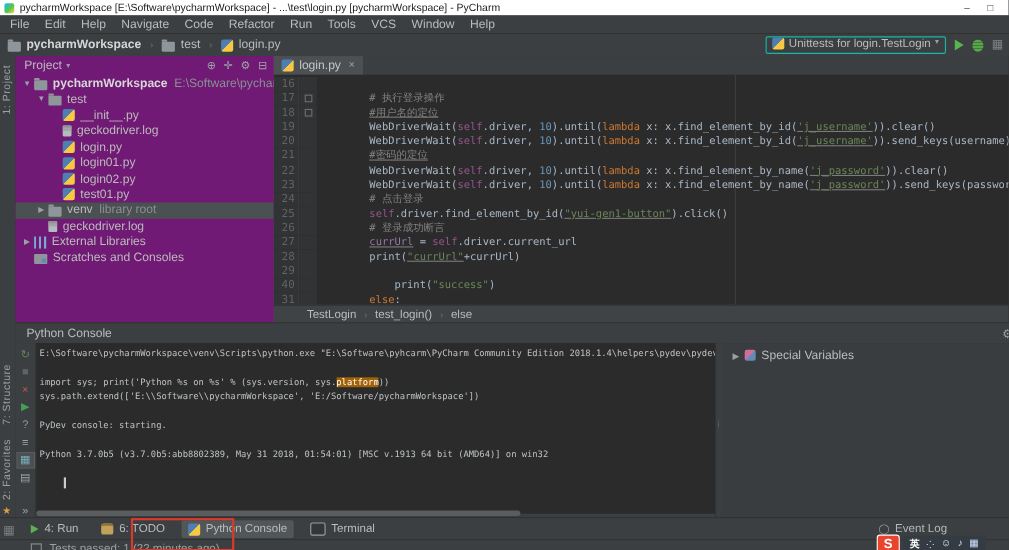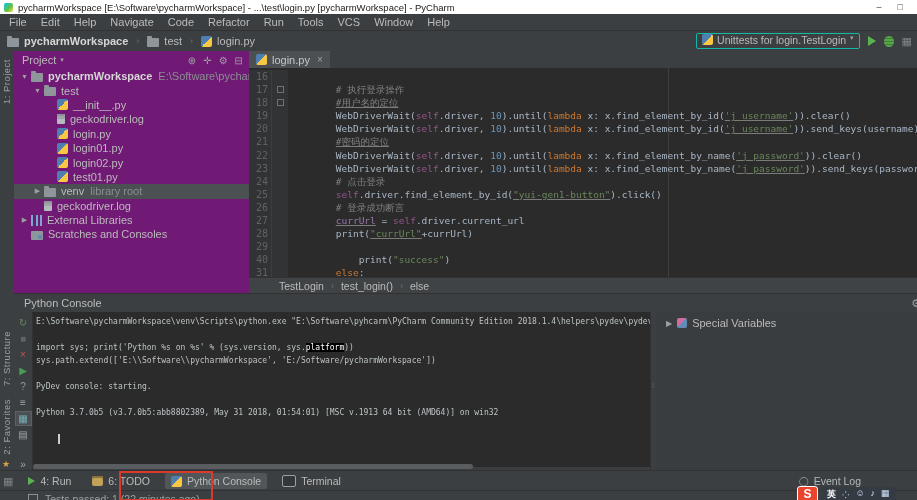--- a/index.html
+++ b/index.html
@@ -87,21 +87,21 @@
   .console-toolbar{left:14px;top:312px;width:19px;height:158px;background:#3c3f41;border-right:1px solid #323232;
                    display:flex;flex-direction:column;align-items:center;gap:3px;padding-top:4px;font-size:10px;box-sizing:border-box;}
   .ct{width:15px;height:13px;line-height:13px;text-align:center;flex:none;}
   .ct.active{background:#4c5052;outline:1px solid #5e6162;}
   .ct-more{margin-top:14px;color:#9da5a8;}
   .console-out{left:33px;top:312px;width:617px;height:152px;background:#2b2b2b;overflow:hidden;
                font-family:"DejaVu Sans Mono","Liberation Mono",monospace;font-size:8px;line-height:13px;
                padding:3px 0 0 3px;white-space:pre;}
   .con-line{height:13px;}
   .csg.cout{color:#bdc3c5;}
-  .csg.sel{background:#000000;color:#ffffff;}
+  .csg.sel{background:#a16207;color:#ffffff;}
   .cursor{display:inline-block;width:1.5px;height:10px;background:#cccccc;vertical-align:middle;margin-left:22px;}
   .hscroll{left:33px;top:464px;width:617px;height:6px;}
   .hthumb{position:absolute;left:0;top:0;width:440px;height:5px;background:#595d5f;border-radius:3px;}
   .splitter{left:650px;top:312px;width:6px;height:158px;background:#3c3f41;border-left:1px solid #323232;}
   .split-dots{position:absolute;left:1px;top:72px;color:#6b7073;font-size:8px;line-height:4px;}
   .variables{left:656px;top:312px;width:261px;height:158px;background:#393d3f;}
   .var-header{display:flex;align-items:center;gap:5px;padding:5px 0 0 10px;font-size:11px;color:#bbbbbb;}
   .var-arrow{font-size:8px;color:#9da0a2;}
   
   .bottombar{left:0;top:470px;width:917px;height:20px;background:#3c3f41;border-top:1px solid #323232;

